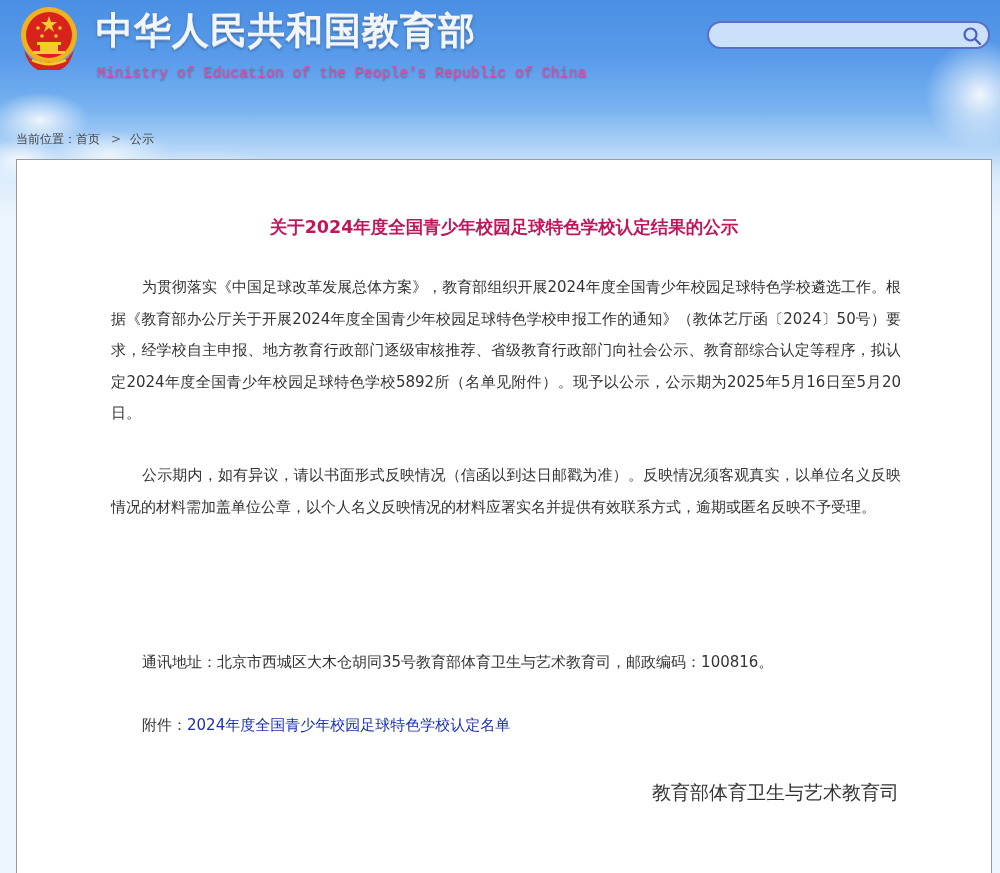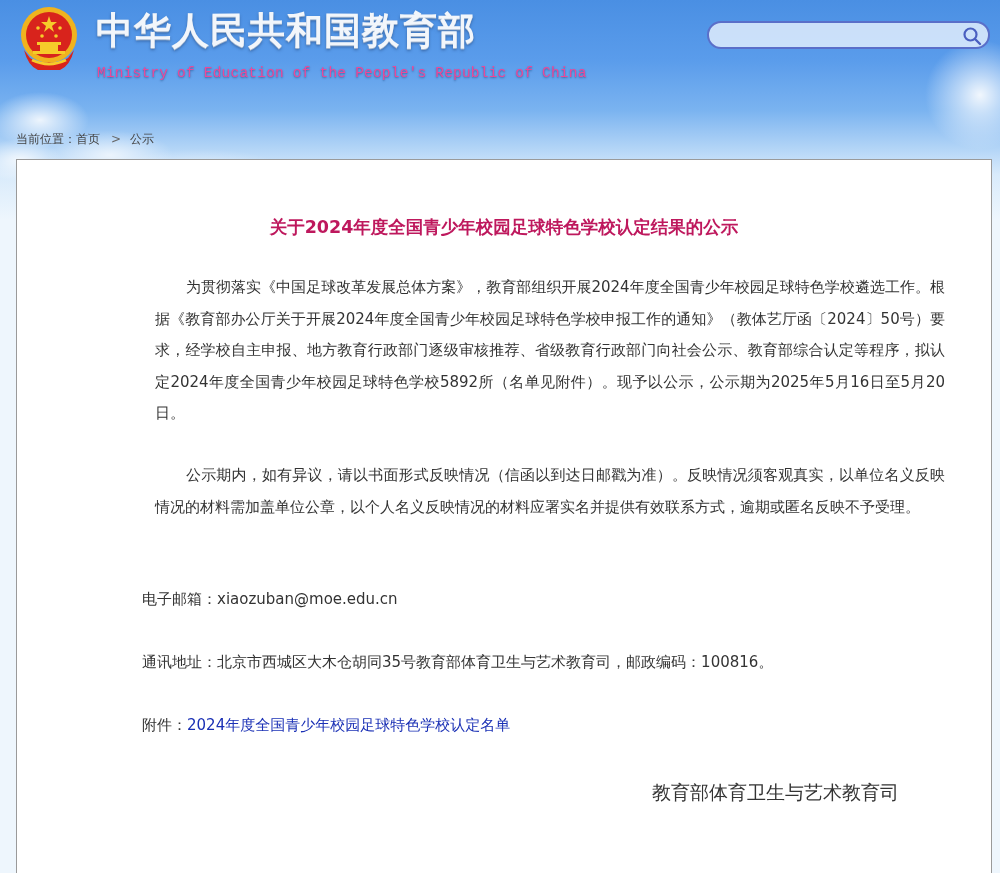--- a/index.html
+++ b/index.html
@@ -67,21 +67,21 @@
     position: absolute; left: 0; top: 55px; width: 100%; text-align: center;
     font-size: 17.5px; font-weight: bold; color: #be185d;
   }
   .body-text {
     position: absolute; left: 94px; width: 790px;
     font-size: 15px; color: #333; line-height: 31.5px;
     text-align: justify;
   }
   .p1 { top: 112px; }
   .p2 { top: 300px; }
-  .indent { text-indent: 31px; margin-left: 44px; }
+  .indent { text-indent: 31px; }
   .line { position: absolute; left: 125px; font-size: 15px; color: #333; white-space: nowrap; }
   .email-line { top: 430px; }
   .address-line { top: 493px; }
   .attach-line { top: 556px; }
   .attach-line a { color: #1a30b5; text-decoration: none; }
   .sign { position: absolute; right: 92px; font-size: 19px; color: #333; white-space: nowrap; margin-left: 6px; }
   .sign-org { top: 620px; }
   .sign-date { top: 717px; }
 </style>
 </head>
@@ -124,23 +124,20 @@
 <div class="breadcrumb">
   <span>当前位置：</span><a href="#">首页</a><span class="sep">&gt;</span><a href="#">公示</a>
 </div>
 
 <div class="card">
   <div class="article-title">关于2024年度全国青少年校园足球特色学校认定结果的公示</div>
 
   <div class="body-text p1 indent">为贯彻落实《中国足球改革发展总体方案》，教育部组织开展2024年度全国青少年校园足球特色学校遴选工作。根据《教育部办公厅关于开展2024年度全国青少年校园足球特色学校申报工作的通知》（教体艺厅函〔2024〕50号）要求，经学校自主申报、地方教育行政部门逐级审核推荐、省级教育行政部门向社会公示、教育部综合认定等程序，拟认定2024年度全国青少年校园足球特色学校5892所（名单见附件）。现予以公示，公示期为2025年5月16日至5月20日。</div>
   <div class="body-text p2 indent">公示期内，如有异议，请以书面形式反映情况（信函以到达日邮戳为准）。反映情况须客观真实，以单位名义反映情况的材料需加盖单位公章，以个人名义反映情况的材料应署实名并提供有效联系方式，逾期或匿名反映不予受理。</div>
 
-  <div class="line email-line">
-    <span>电子邮箱：</span><span>xiaozuban@moe.edu.cn</span>
-  </div>
 
   <div class="line address-line">
     <span>通讯地址：</span><span>北京市西城区大木仓胡同35号教育部体育卫生与艺术教育司，邮政编码：100816。</span>
   </div>
 
   <div class="line attach-line">
     <span>附件：</span><a href="#">2024年度全国青少年校园足球特色学校认定名单</a>
   </div>
 
   <div class="sign sign-org">教育部体育卫生与艺术教育司</div>

